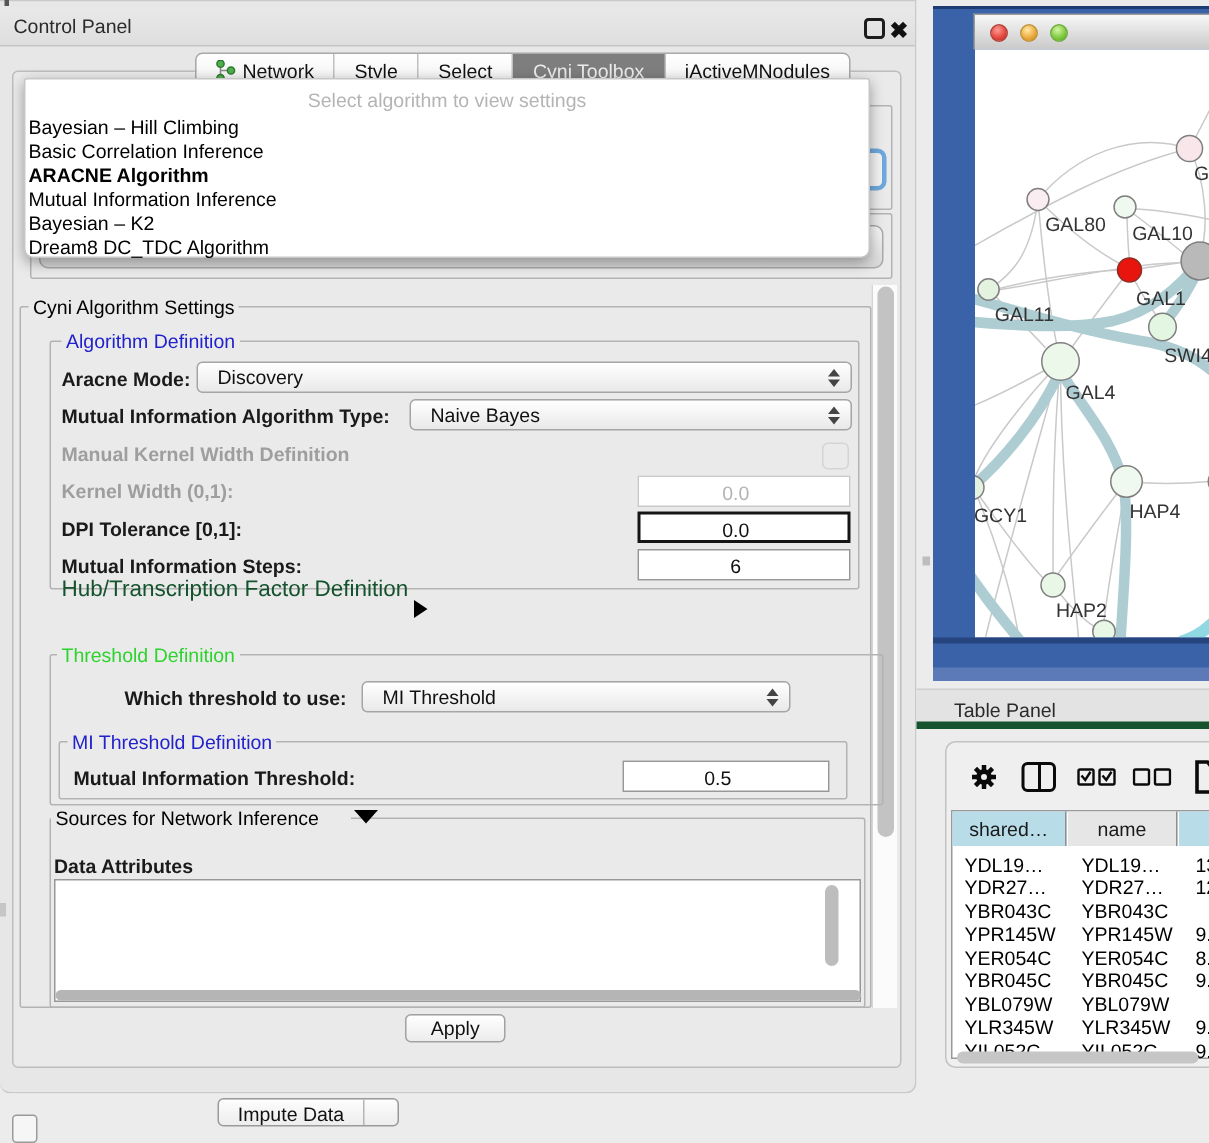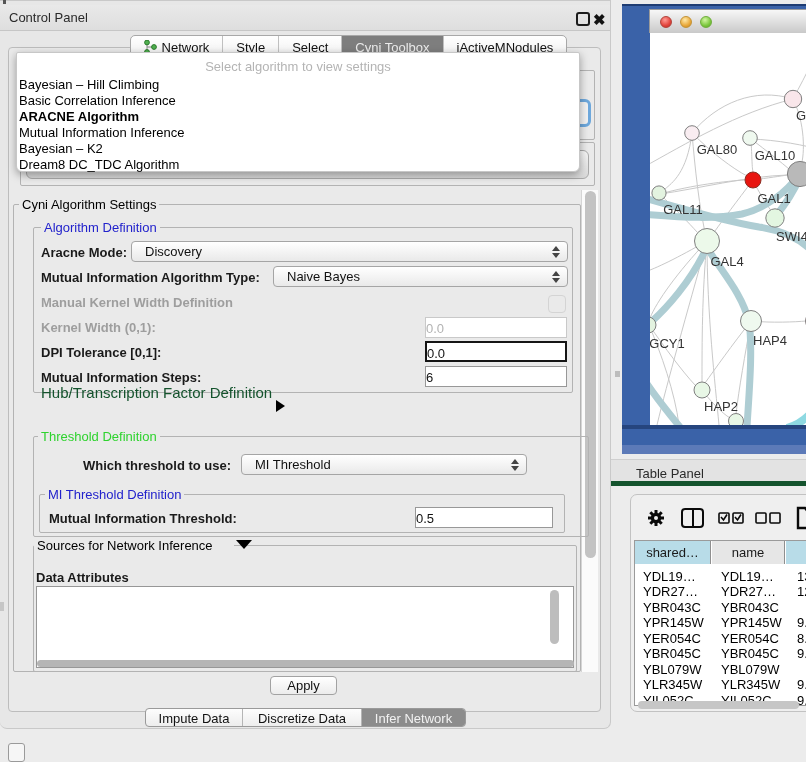--- a/index.html
+++ b/index.html
@@ -61,21 +61,21 @@
 
 .combo { position:absolute; height:21px; background:linear-gradient(#ffffff,#e9e9e9);
   border:1px solid #a5a5a5; border-radius:4px; font-size:13px; color:#111; padding:2px 0 0 13px; }
 .combo .arr { position:absolute; right:7px; top:3px; width:8px; height:14px; }
 .arr i { position:absolute; left:0; width:0; height:0; border-left:4px solid transparent; border-right:4px solid transparent; }
 .arr .up { top:1px; border-bottom:5px solid #444; }
 .arr .dn { bottom:1px; border-top:5px solid #444; }
 
 
 .tf { position:absolute; background:#fff; border:1px solid #989898; font-size:13px;
-  color:#111; text-align:left; padding:3px 11px 0 0; }
+  color:#111; text-align:center; padding:3px 11px 0 0; }
 .tf.dis { border-color:#c9c9c9; color:#b3b3b3; }
 .tf.focus { border:2px solid #151515; }
 
 
 #cbdis { left:548px; top:295px; width:18px; height:18px; background:#eaeaea; border:1px solid #d4d4d4; border-radius:4px; }
 
 
 .tri-r { width:0; height:0; border-top:6px solid transparent; border-bottom:6px solid transparent; border-left:9px solid #000; }
 
 
@@ -83,21 +83,21 @@
 #listsel { left:1px; top:1px; width:509px; height:68px; background:#3b6cd6; }
 #listsel div { font-size:12px; color:#fff; padding-left:10px; height:16.5px; padding-top:2px; }
 #lvthumb { left:513px; top:3px; width:9px; height:54px; background:#bdbdbd; border-radius:5px; }
 #lhthumb { left:0px; top:73px; width:537px; height:7px; background:#b5b5b5; border-radius:4px; }
 
 
 #apply { left:270px; top:676px; width:67px; height:19px; background:linear-gradient(#ffffff,#ececec);
   border:1px solid #a2a2a2; border-radius:4px; font-size:13px; color:#111; text-align:center; padding-top:1px; }
 
 
-#seg { left:145px; top:708px; height:19px; display:flex; border:1px solid #9a9a9a; border-radius:4px; overflow:hidden; background:linear-gradient(#fdfdfd,#ededed); }
+#seg { left:145px; top:732px; height:19px; display:flex; border:1px solid #9a9a9a; border-radius:4px; overflow:hidden; background:linear-gradient(#fdfdfd,#ededed);flex-direction:column; }
 .sg { font-size:13px; color:#111; padding-top:2px; text-align:center; border-right:1px solid #b5b5b5; white-space:nowrap; }
 .sg:last-child { border-right:none; }
 .sg.sel { background:#8c8c8c; color:#f2f2f2; }
 
 
 #bluframe { left:622px; top:4px; width:184px; height:450px; background:#3a62a8; }
 #bluframe .topline { position:absolute; left:0; top:0; width:100%; height:2px; background:#1e3c72; }
 #bluframe .botstrip { position:absolute; left:0; top:441px; width:100%; height:9px; background:#5c7ab8; }
 #netwin { left:634px; top:9px; width:172px; height:419px;margin-left:15px; }
 #nettitle { position:absolute; left:0; top:0; width:100%; height:24px;

